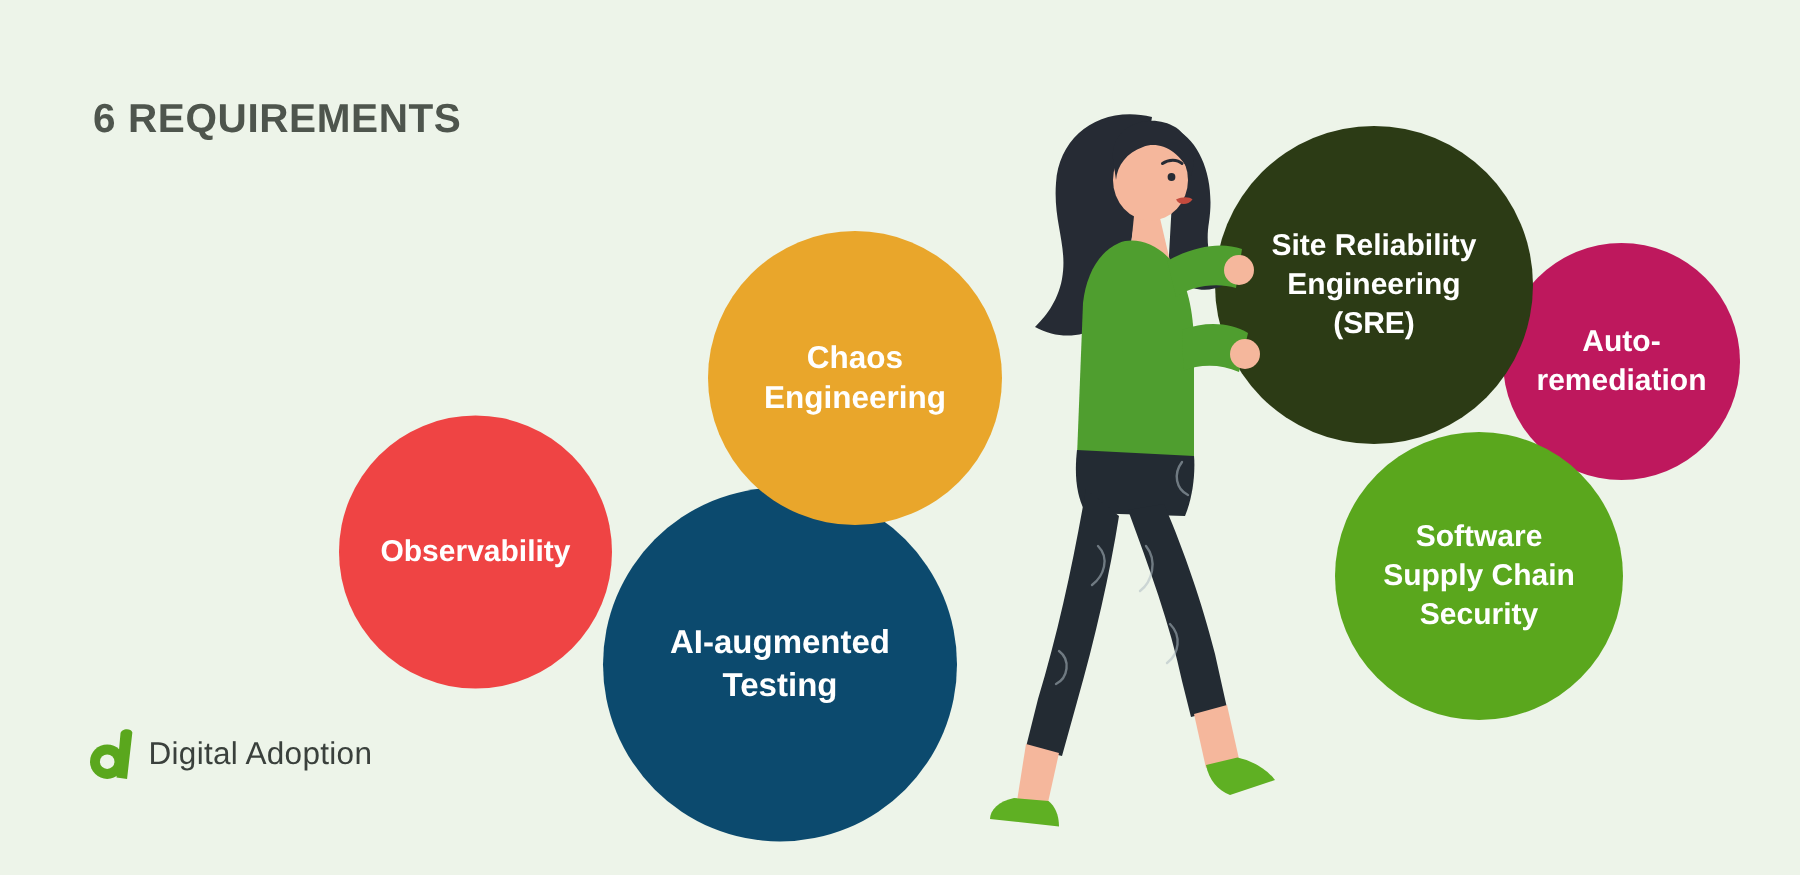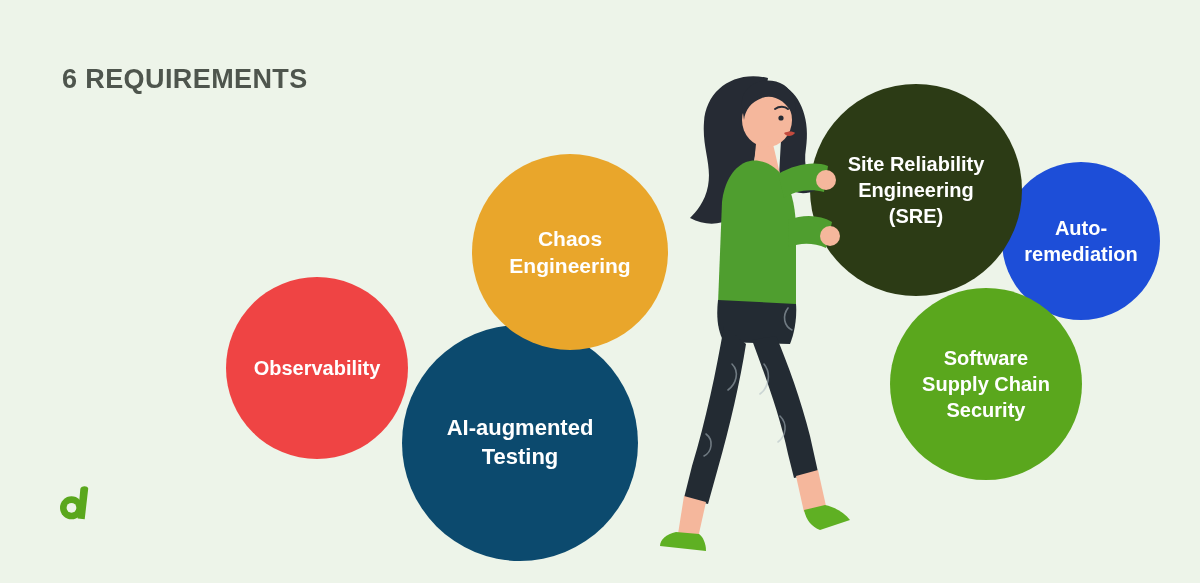--- a/index.html
+++ b/index.html
@@ -55,21 +55,21 @@
   </div>
 
   <div class="circle" id="c-ai" style="background: #0c4a6e;">
     <span class="circle-label">AI-augmented Testing</span>
   </div>
 
   <div class="circle" id="c-chaos" style="background: rgb(233, 166, 43);">
     <span class="circle-label">Chaos Engineering</span>
   </div>
 
-  <div class="circle" id="c-auto" style="background: #1d4ed8;">
+  <div class="circle" id="c-auto" style="background: #be185d;">
     <span class="circle-label">Auto-remediation</span>
   </div>
 
   <div class="circle" id="c-software" style="background: rgb(90, 167, 29);">
     <span class="circle-label">Software Supply Chain Security</span>
   </div>
 
   <div class="circle" id="c-sre" style="background: rgb(44, 59, 21);">
     <span class="circle-label">Site Reliability Engineering (SRE)</span>
   </div>
@@ -117,15 +117,16 @@
     <path class="squiggle" d="M144 352 C 152 360 150 372 142 378"></path>
     <path class="squiggle" d="M152 244 C 146 252 148 262 156 266"></path>
   </svg>
 
   <div class="logo">
     <svg class="logo-icon" viewBox="0 0 34 40" aria-hidden="true">
       <circle cx="13" cy="26" r="13" fill="var(--logo_green,#5aa71d)"></circle>
       <circle cx="13" cy="26" r="5.5" fill="var(--bg,#edf4e9)"></circle>
       <path d="M23 5 C 23 1 31 0 32 4 L28 39 L20 38 Z" fill="var(--logo_green,#5aa71d)"></path>
     </svg>
+    <span class="logo-text">Digital Adoption</span>
   </div>
 
 </div>
 
 </body></html>

